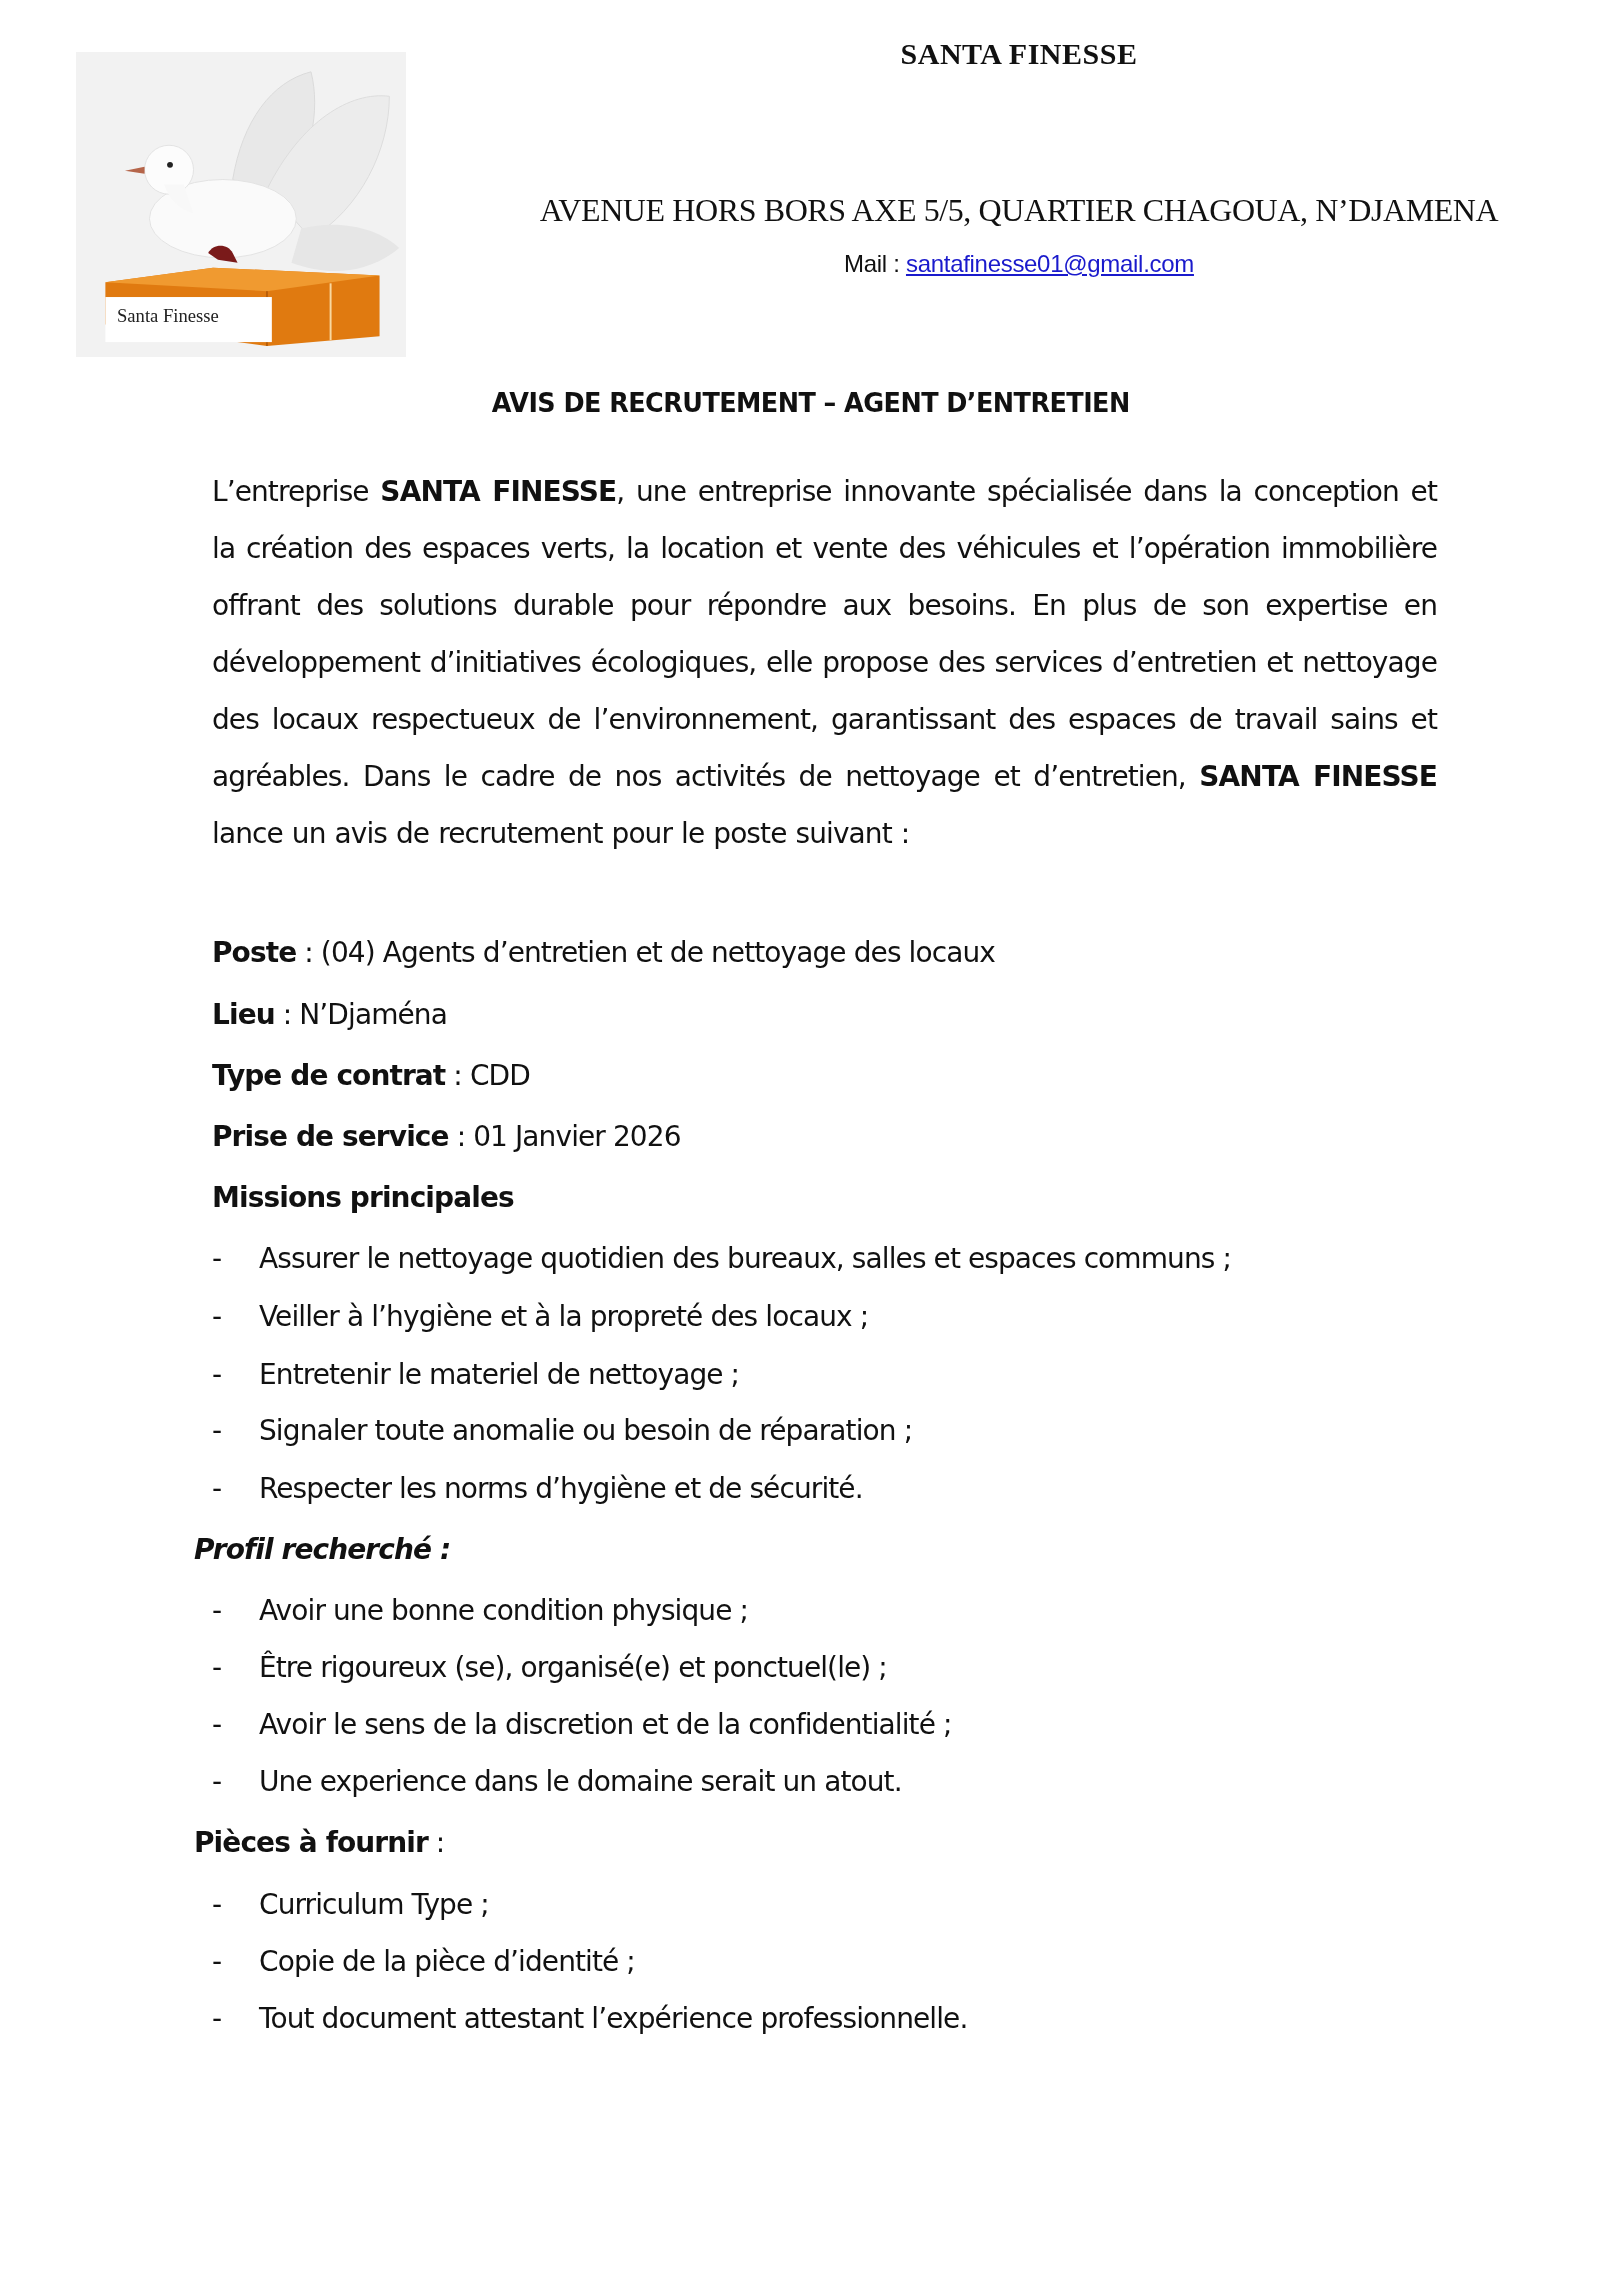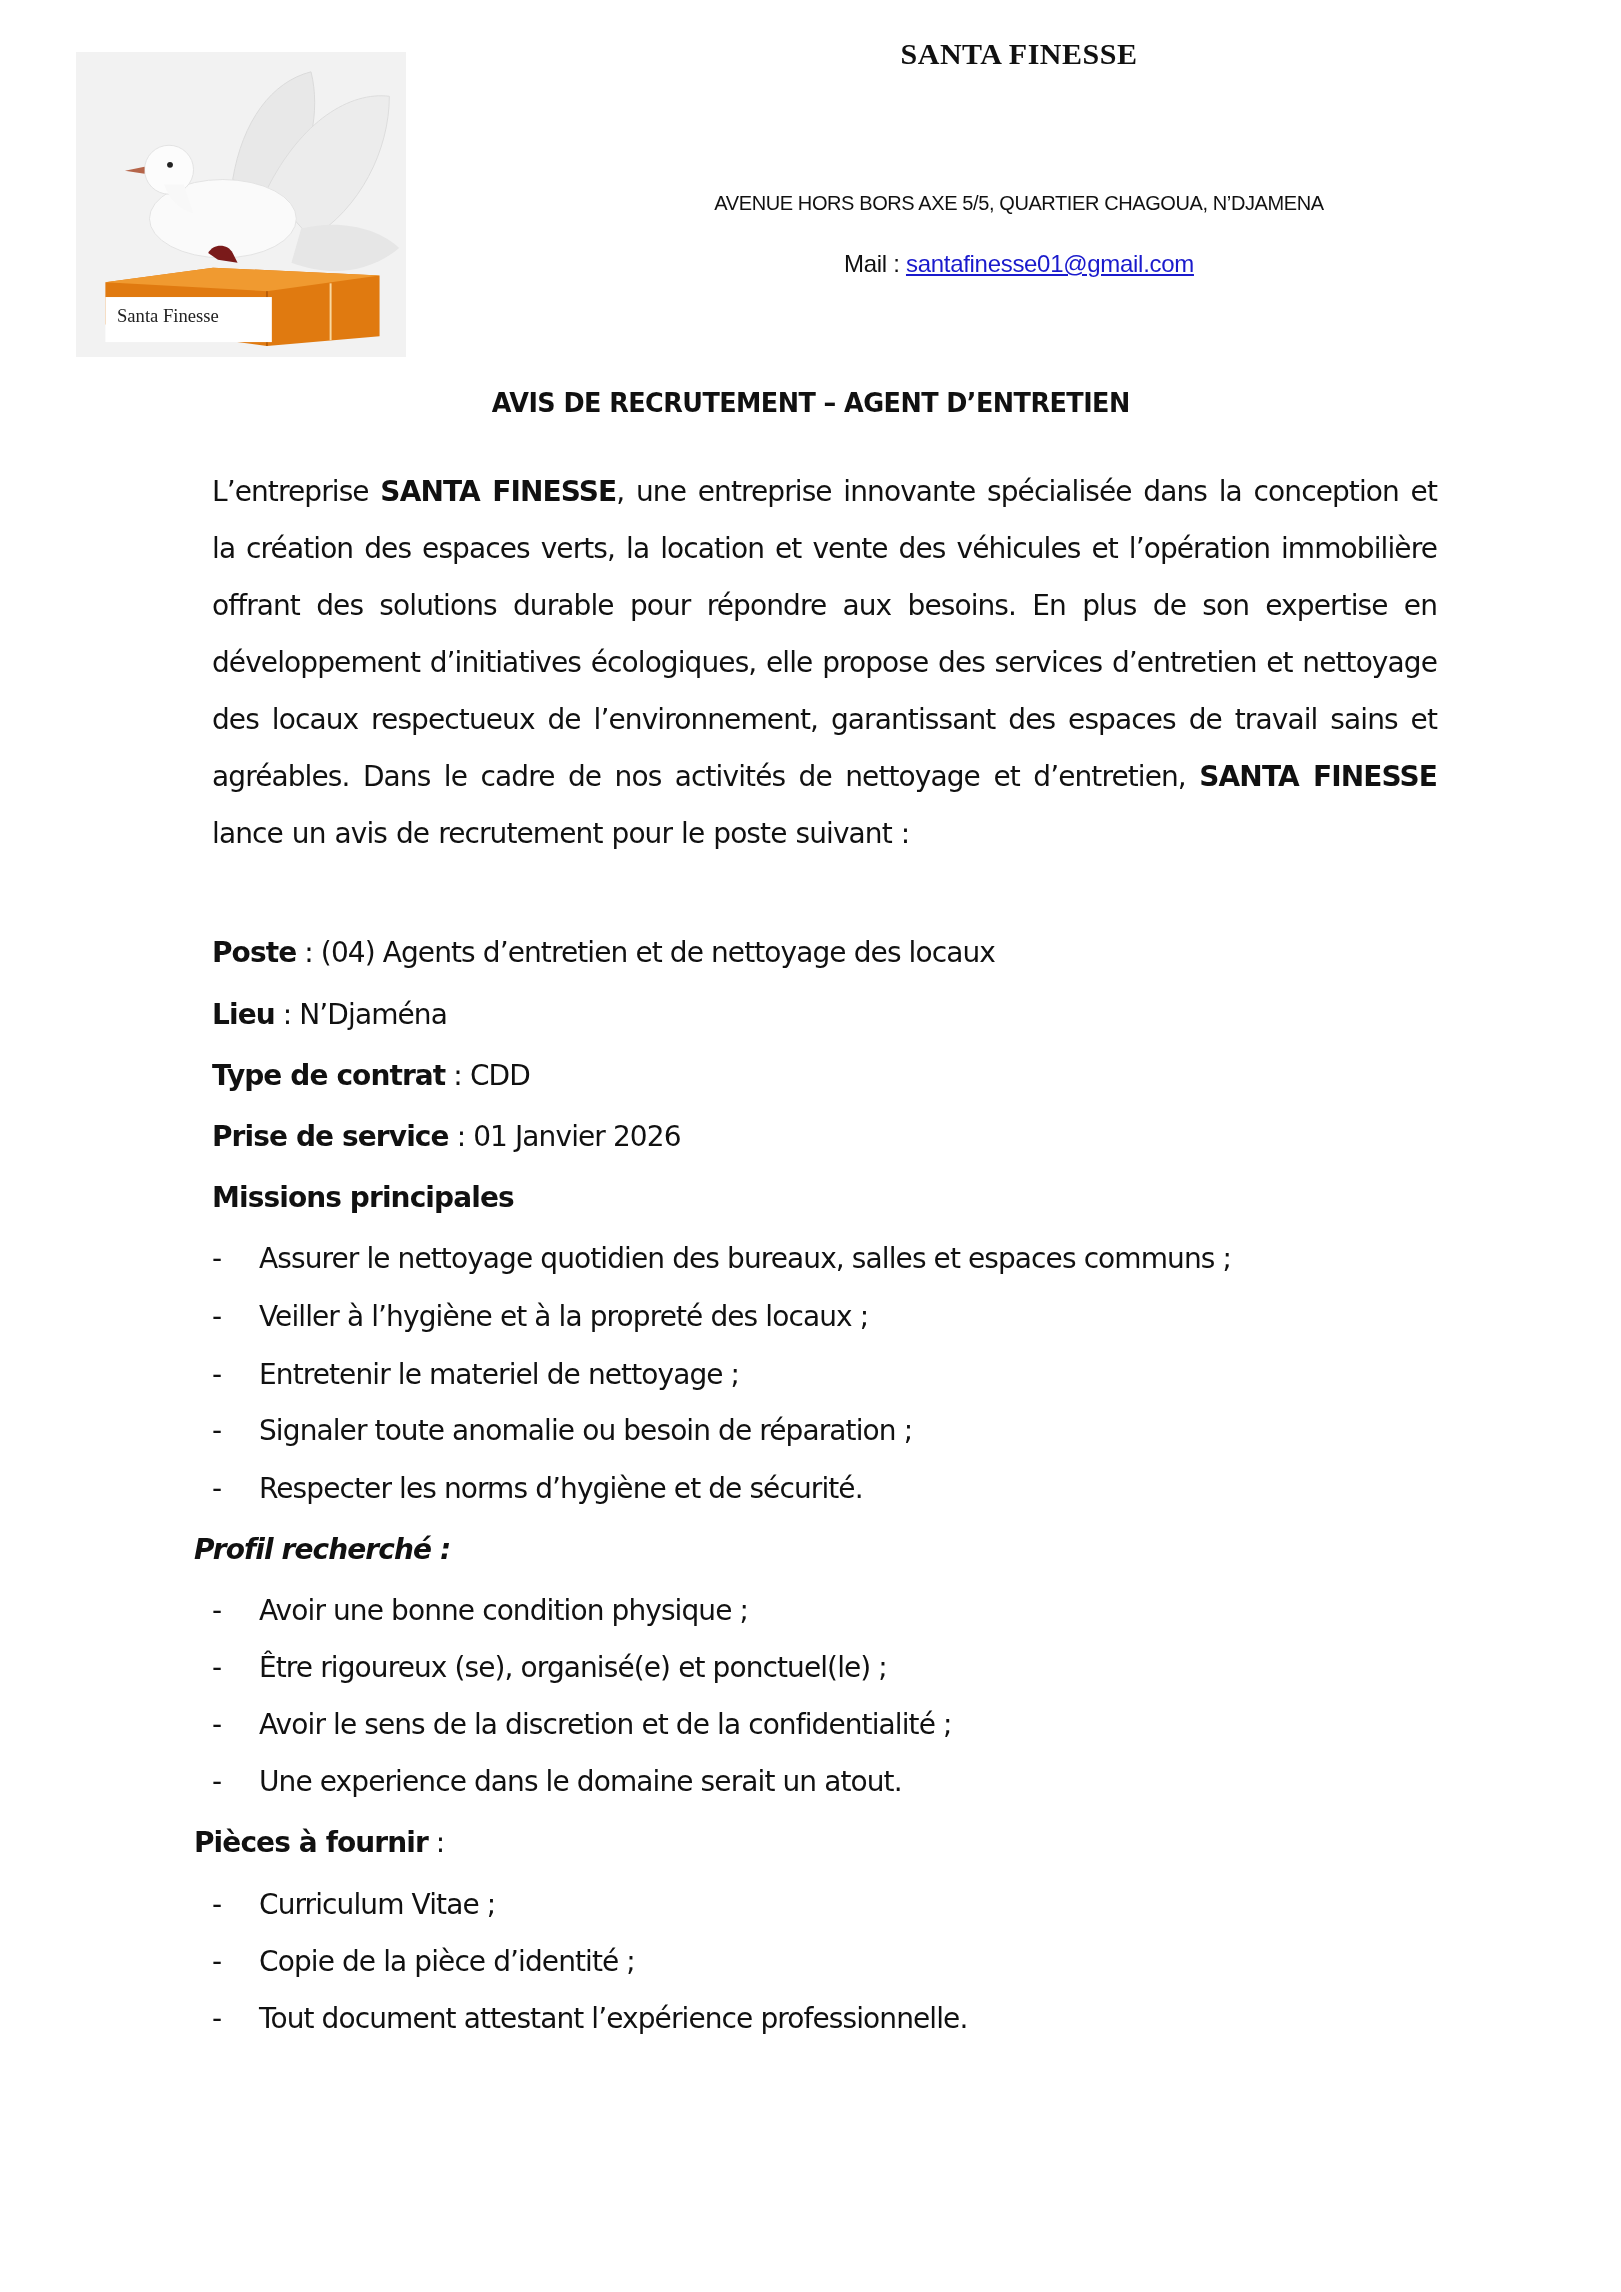--- a/index.html
+++ b/index.html
@@ -46,22 +46,22 @@
       font-size: 23px;
       line-height: 32px;
       letter-spacing: -0.3px;
     }
     .header-address {
       position: absolute;
       left: 421px;
       width: 1196px;
       top: 192px;
       text-align: center;
-      font-family: Liberation Sans, sans-serif;
-      font-size: 20px;
+      font-family: Liberation Serif, serif;
+      font-size: 32px;
       letter-spacing: -0.4px;
     }
     .header-mail {
       position: absolute;
       left: 421px;
       width: 1196px;
       top: 250px;
       text-align: center;
       font-family: "Liberation Sans", sans-serif;
       font-size: 24px;
@@ -230,21 +230,21 @@
     <span class="text">Avoir le sens de la discretion et de la confidentialité ;</span>
   </div>
 <div class="list-item" style="top:1765px;">
     <span class="dash">-</span>
     <span class="text">Une experience dans le domaine serait un atout.</span>
   </div>
 
 <div class="section-heading" style="left:194px;top:1826px;"><span>Pièces à fournir</span><span style="font-weight:normal;"> :</span></div>
 <div class="list-item" style="top:1888px;">
     <span class="dash">-</span>
-    <span class="text">Curriculum Vitae ;</span>
+    <span class="text">Curriculum Type ;</span>
   </div>
 <div class="list-item" style="top:1945px;">
     <span class="dash">-</span>
     <span class="text">Copie de la pièce d’identité ;</span>
   </div>
 <div class="list-item" style="top:2002px;">
     <span class="dash">-</span>
     <span class="text">Tout document attestant l’expérience professionnelle.</span>
   </div>
 

